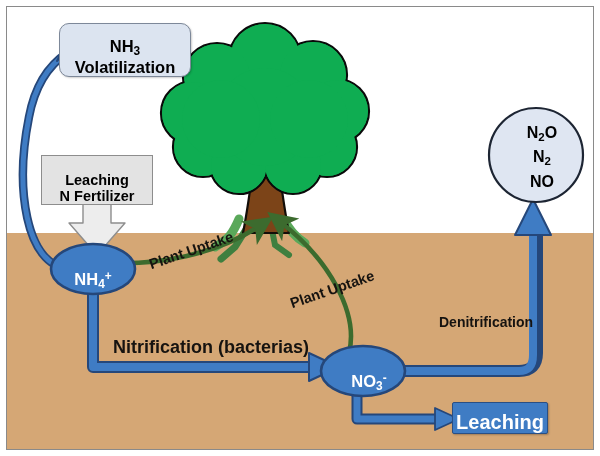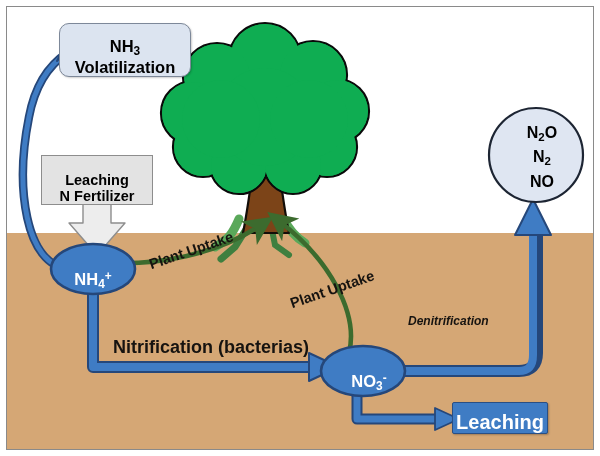--- a/index.html
+++ b/index.html
@@ -138,23 +138,22 @@
     left: 281px; top: 289px;
     font-size: 14.5px;
     transform: rotate(-19deg);
     transform-origin: left top;
   }
   #lbl-nitrification {
     left: 106px; top: 330px;
     font-size: 18px;
   }
   #lbl-denitrification {
-    left: 401px; top: 307px;
-    font-size: 12px;
-    font-style: italic;
+    left: 432px; top: 307px;
+    font-size: 14px;
   }
 </style>
 </head>
 <body>
 
 <div id="canvas">
   <div id="frame">
 
     <div id="soil"></div>
 

